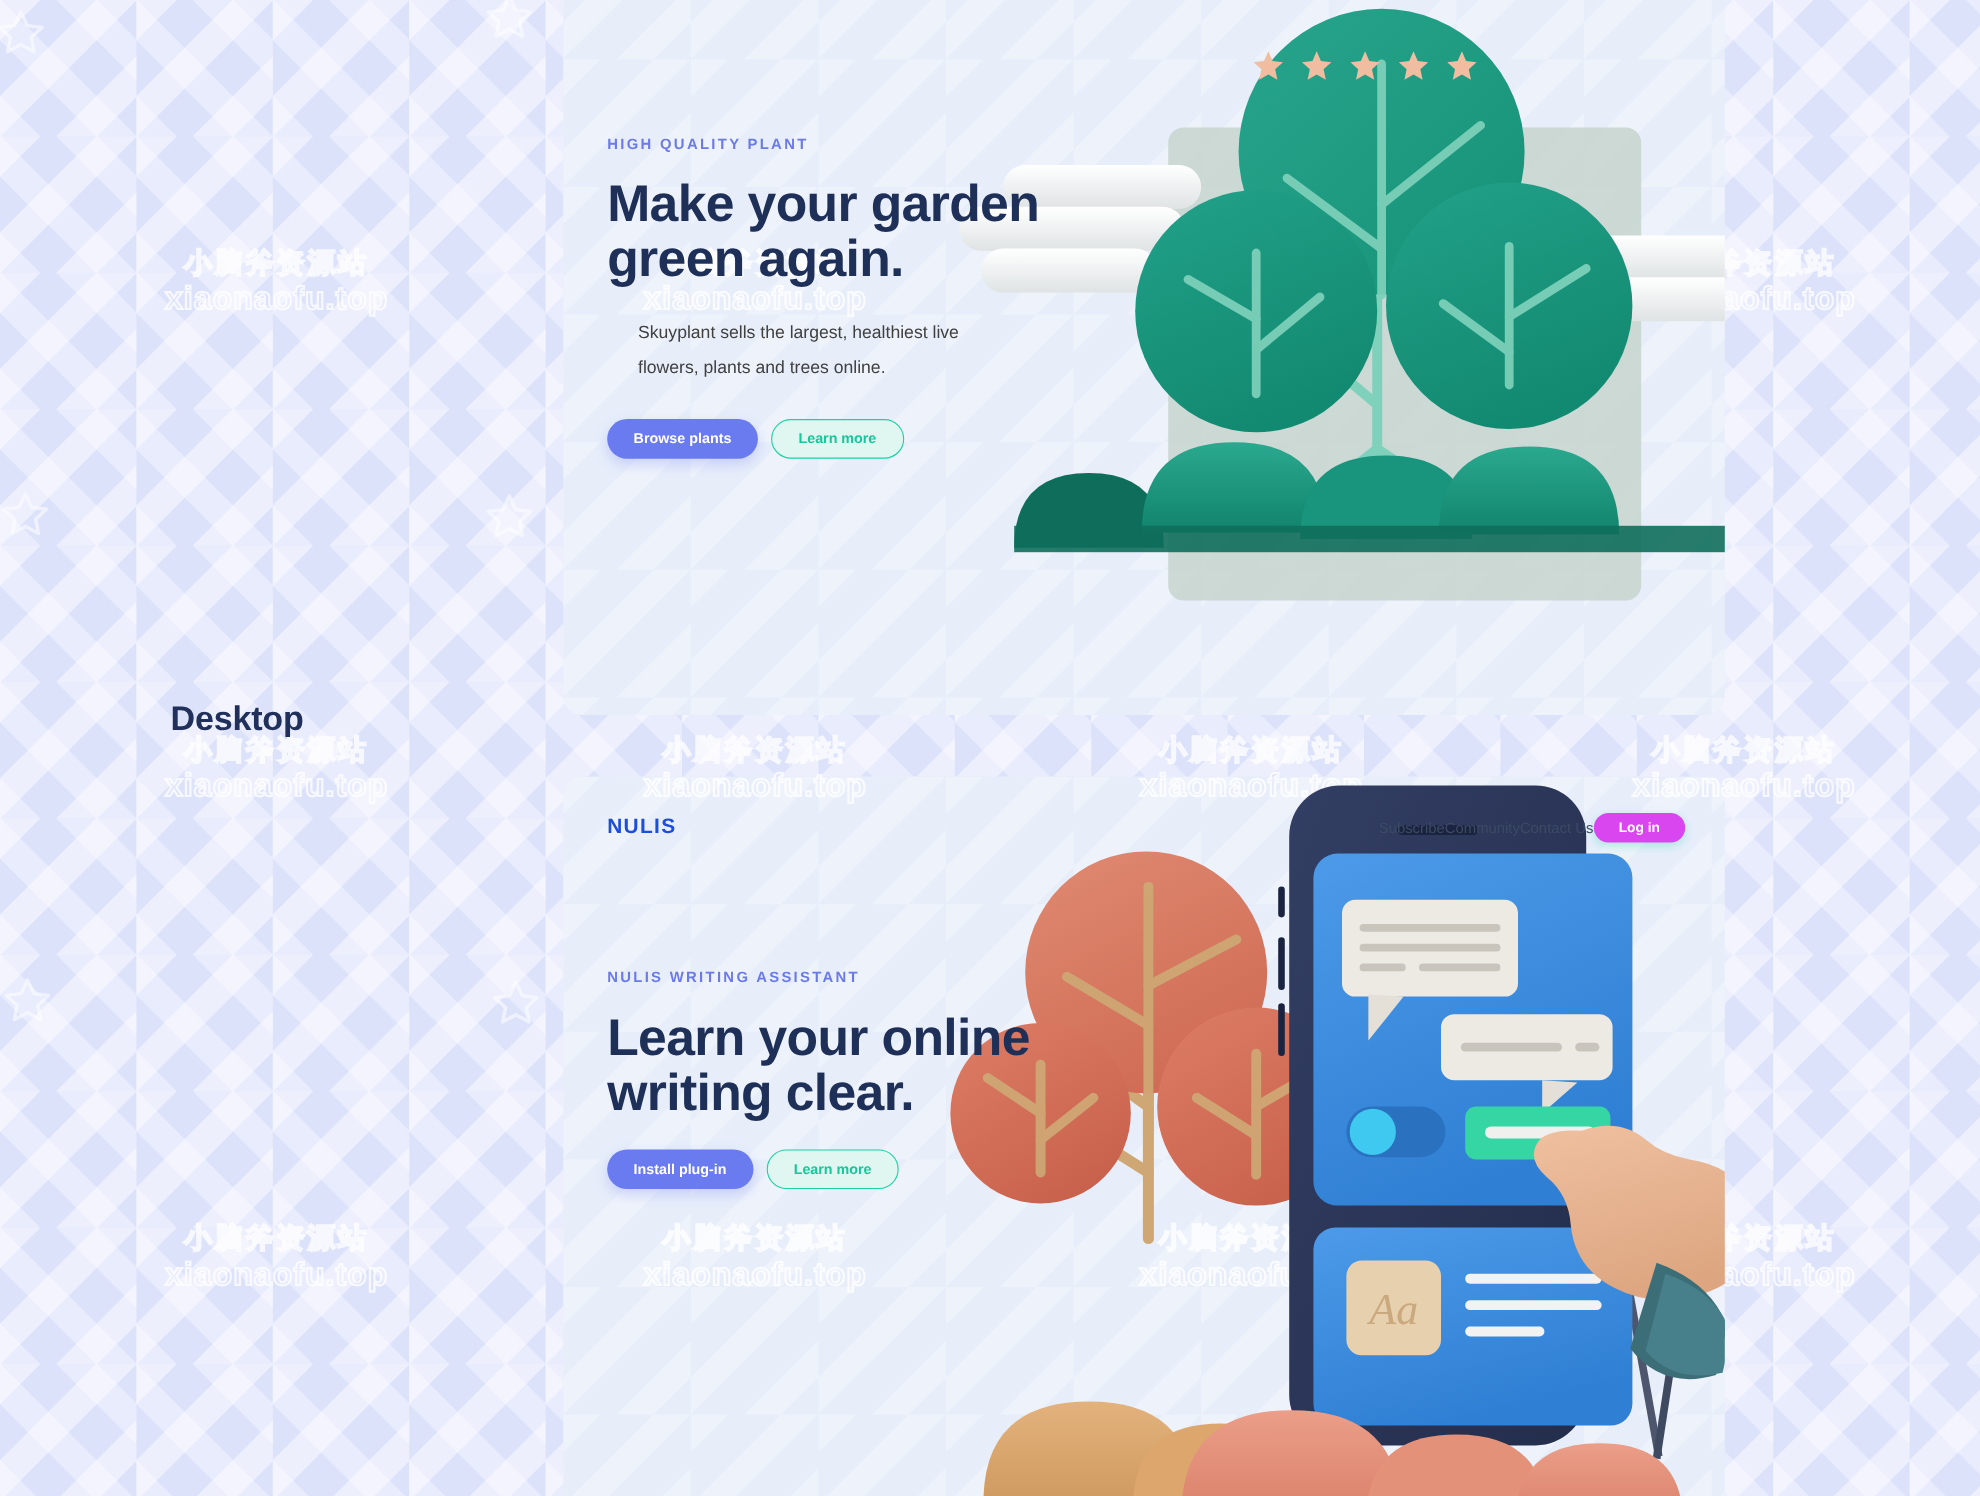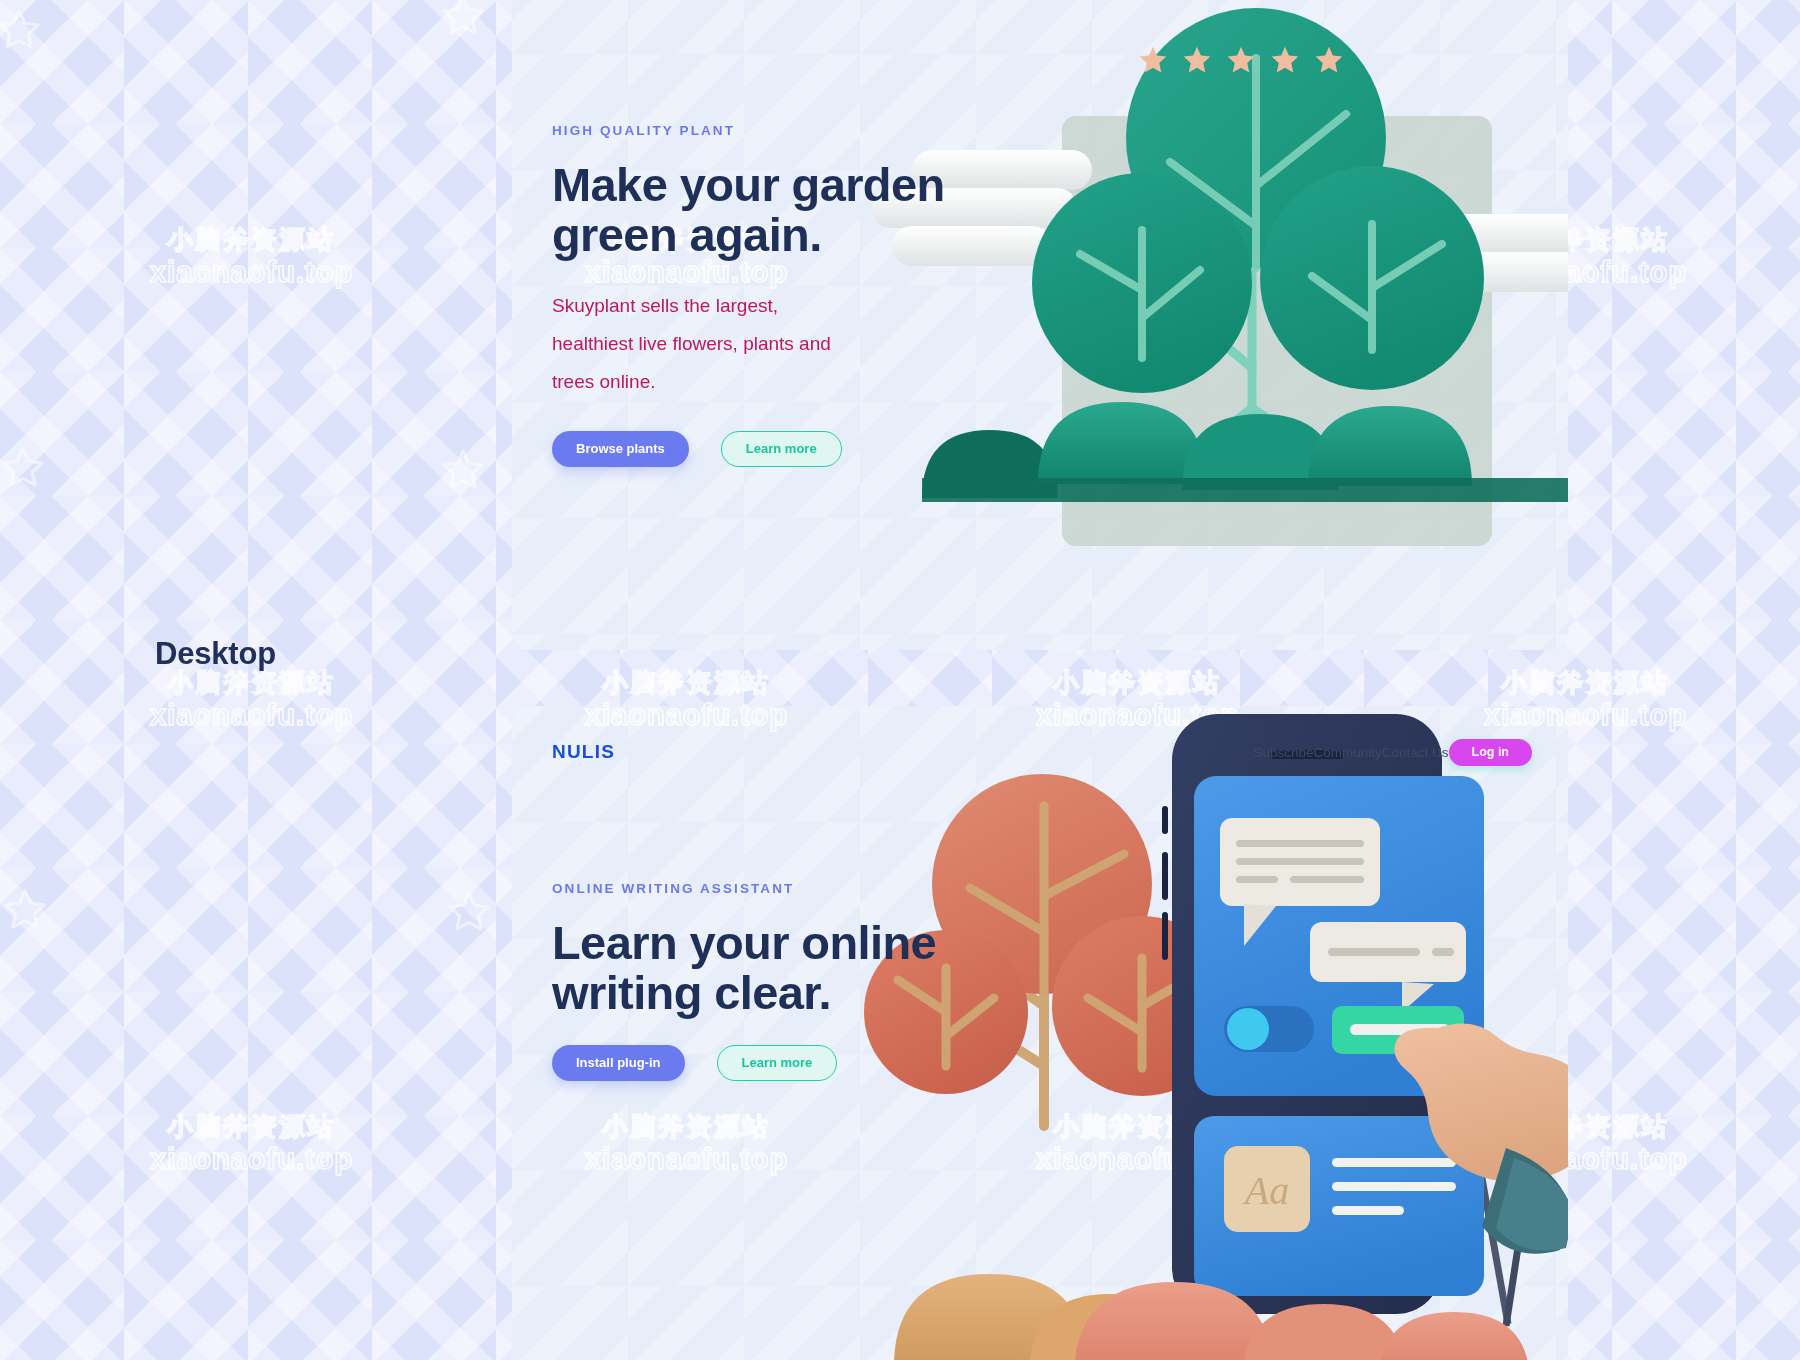--- a/index.html
+++ b/index.html
@@ -102,27 +102,28 @@
   }
   .headline {
     font-size: 47px;
     line-height: 1.07;
     font-weight: 700;
     color: #1e2f58;
     letter-spacing: -0.6px;
     margin-bottom: 26px;
   }
   .subcopy {
-    font-size: 19px;
+    font-size: 16px;
     line-height: 2.0;
-    color: #be185d;
+    color: #404040;
     max-width: 300px;
     margin-bottom: 30px;
-  }
-  .btn-row { display: flex; gap: 32px; align-items: center; }
+    margin-left: 28px;
+  }
+  .btn-row { display: flex; gap: 12px; align-items: center; }
   .btn {
     display: inline-flex;
     align-items: center;
     justify-content: center;
     height: 36px;
     padding: 0 24px;
     border-radius: 20px;
     font-size: 13px;
     font-weight: 700;
     cursor: pointer;
@@ -526,21 +527,21 @@
           <path d="M672 452 q46 16 60 54 l-8 36 q-44 10 -70 -20 z" fill="#47808b"></path>
         </g>
 
         <path d="M232 672 q0 -96 100 -96 q100 0 100 96 z" fill="url(#wBush)"></path>
         <path d="M400 676 q0 -78 82 -78 q82 0 82 78 z" fill="#e49179"></path>
         <path d="M536 678 q0 -72 76 -72 q76 0 76 72 z" fill="url(#wBush)"></path>
       </svg>
     </div>
 
     <div class="copy" id="writing-copy">
-      <div class="eyebrow">ONLINE WRITING ASSISTANT</div>
+      <div class="eyebrow">NULIS WRITING ASSISTANT</div>
       <div class="headline">
         <span>Learn your online</span><br>
         <span>writing clear.</span>
       </div>
       <div class="btn-row">
         <button class="btn btn-primary">Install plug-in</button>
         <button class="btn btn-ghost">Learn more</button>
       </div>
     </div>
   </div>

